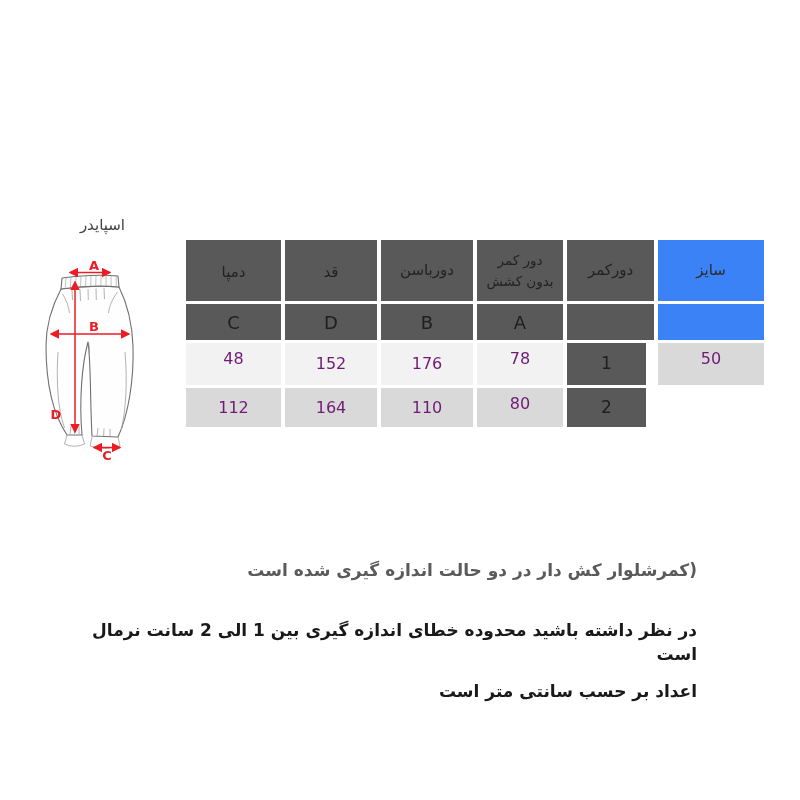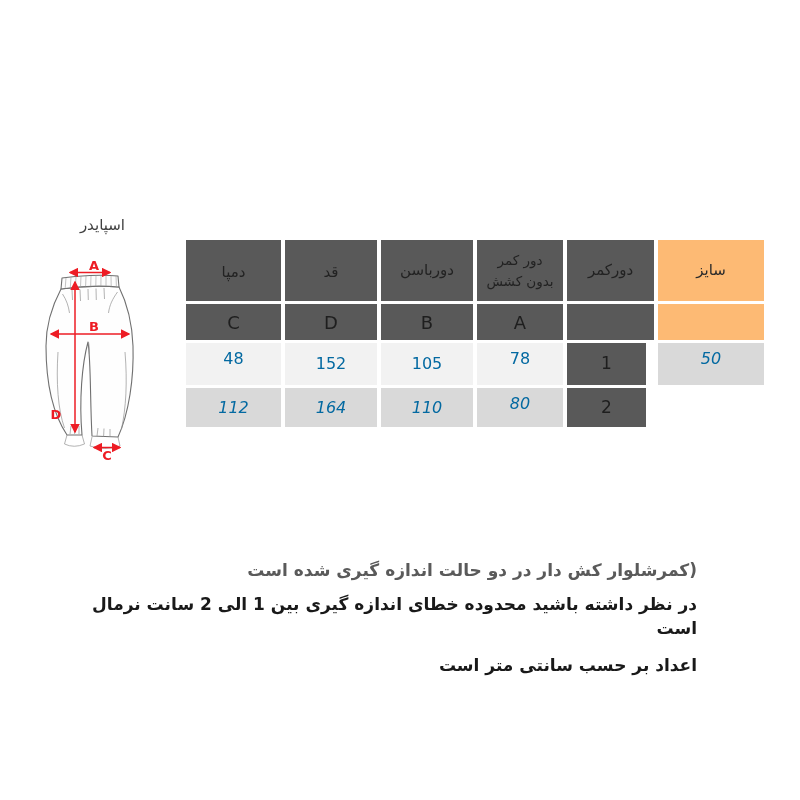--- a/index.html
+++ b/index.html
@@ -12,38 +12,38 @@
 
   
   .pants-wrap{position:absolute;left:38px;top:250px;width:130px;height:212px;}
 
   
   .size-table{position:absolute;left:186px;top:240px;display:grid;
               grid-template-columns:95px 92px 92px 86px 87px 106px;
               grid-template-rows:61px 36px 42px 39px;
               column-gap:4px;row-gap:3px;direction:ltr;}
   .cell{display:flex;align-items:center;justify-content:center;text-align:center;
-        color:#0369a1;line-height:1.5;}
+        color:#701a75;line-height:1.5;}
   .hdr{background:#595959;font-size:15px;color:#222222;direction:rtl;}
   .hdr-high{align-items:flex-start;padding-top:21px;}
   .hdr-small{font-size:13.5px;padding:0 6px;}
   .ltr-cell{background:#595959;font-size:18px;color:#1e1e1e;}
   .d1{background:#f2f2f2;font-size:16px;}
-  .d2{background:#d9d9d9;font-size:16px;font-style:italic;}
+  .d2{background:#d9d9d9;font-size:16px;}
   .top-align{align-items:flex-start;padding-top:4px;}
-  .size-light{background:#fdba74;font-size:15px;color:#2a2a2a;direction:rtl;}
+  .size-light{background:#3b82f6;font-size:15px;color:#2a2a2a;direction:rtl;}
   .size-dark{background:#595959;font-size:17px;color:#1e1e1e;margin-right:8px;}
 
   
   .notes{position:absolute;top:558px;right:103px;width:640px;direction:rtl;text-align:right;}
   .note{font-size:17px;line-height:24px;}
   .note-gray{color:#5a5a5a;font-weight:bold;}
   .note-bold{color:#191919;font-weight:bold;}
   .n2{margin-top:12px;}
-  .n3{margin-top:10px;}
+  .n3{margin-top:36px;}
   .n4{margin-top:13px;}
 </style>
 </head>
 <body>
 
 <div class="canvas">
 
   <div class="brand">اسپایدر</div>
 
   <div class="pants-wrap">
@@ -122,21 +122,21 @@
 
     <div class="cell ltr-cell">C</div>
     <div class="cell ltr-cell">D</div>
     <div class="cell ltr-cell">B</div>
     <div class="cell ltr-cell">A</div>
     <div class="cell ltr-cell"></div>
     <div class="cell size-light"></div>
 
     <div class="cell d1 top-align">48</div>
     <div class="cell d1">152</div>
-    <div class="cell d1">105</div>
+    <div class="cell d1">176</div>
     <div class="cell d1 top-align">78</div>
     <div class="cell size-dark">1</div>
 
     <div class="cell d2 top-align">50</div>
     <div class="cell d2">112</div>
     <div class="cell d2">164</div>
     <div class="cell d2">110</div>
     <div class="cell d2 top-align">80</div>
     <div class="cell size-dark">2</div>
   </div>

